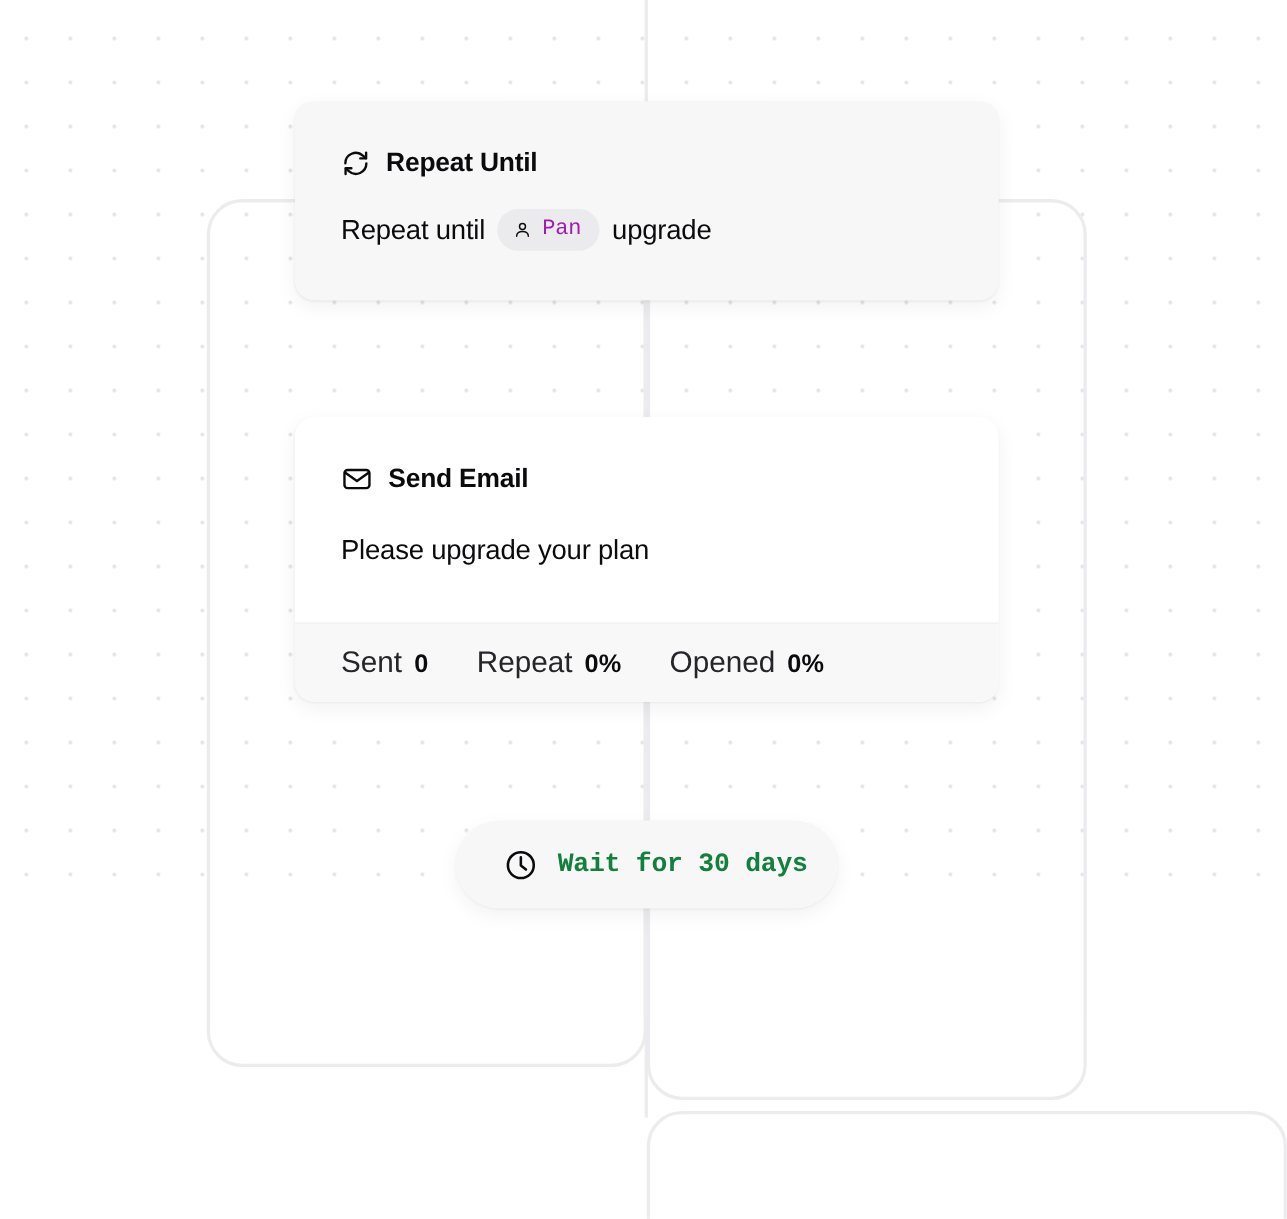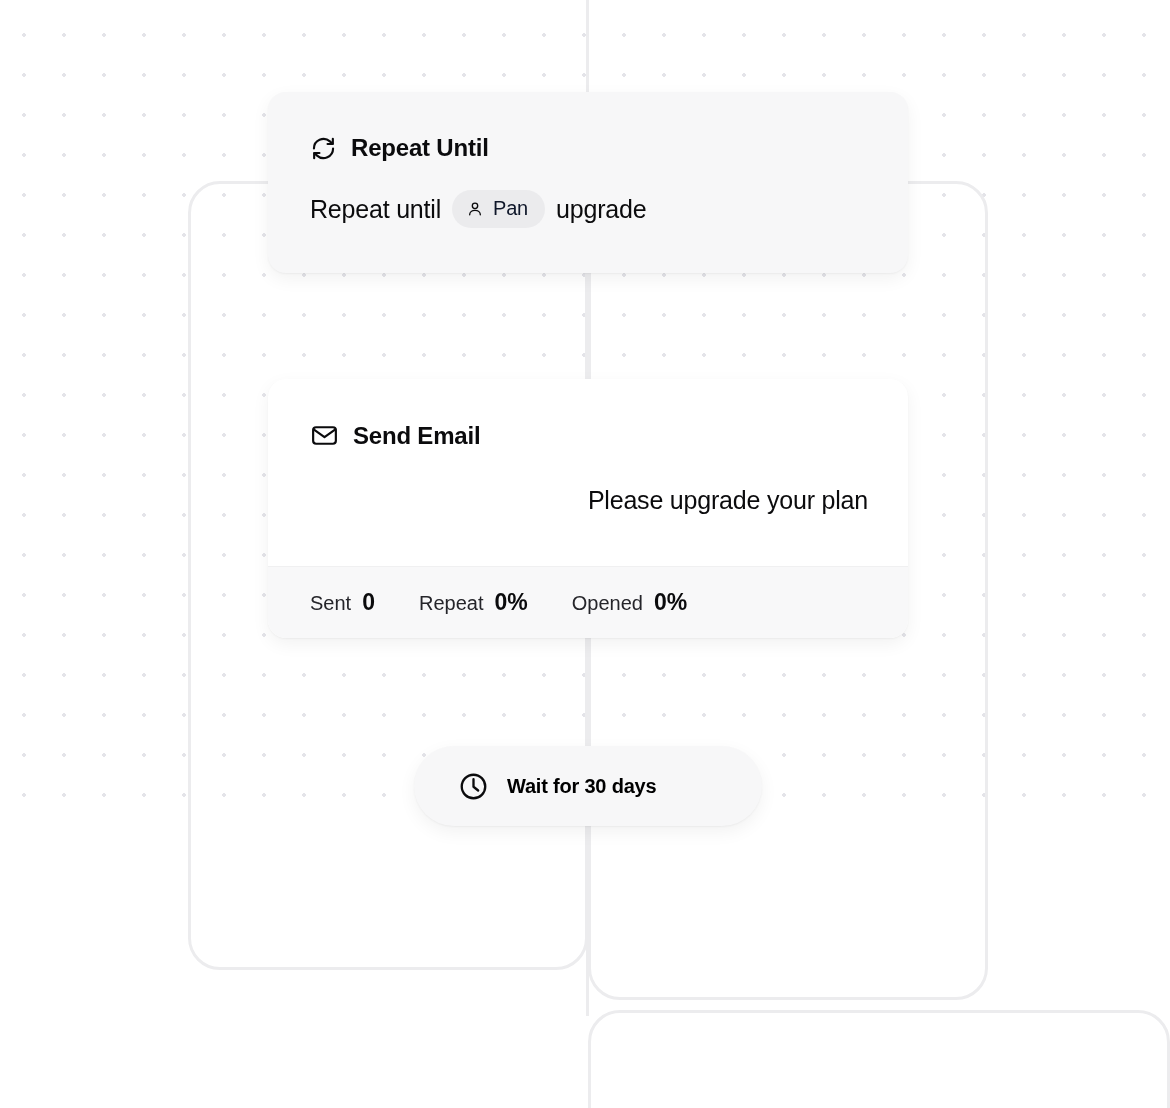--- a/index.html
+++ b/index.html
@@ -102,36 +102,37 @@
   }
 
   .pill {
     display: inline-flex;
     align-items: center;
     gap: 9px;
     background: #ebebed;
     border-radius: 999px;
     padding: 7px 17px 8px 14px;
     font-size: 20px;
-    color: #0f172a;
+    color: #a21caf;
+    font-family: Liberation Mono, monospace;
   }
 
   .pill.value { padding: 7px 18px 8px 18px; }
 
   
   #node-email {
     left: 268px;
     top: 379px;
     width: 640px;
     height: 259px;
     background: #ffffff;
     overflow: hidden;
   }
 
-  #email-body { padding: 42px 40px 0 42px; text-align: right; }
+  #email-body { padding: 42px 40px 0 42px; }
 
   #email-subject {
     margin-top: 36px;
     font-size: 25px;
     color: #0b0b0d;
     letter-spacing: -0.2px;
   }
 
   #email-stats {
     position: absolute;
@@ -141,42 +142,43 @@
     height: 72px;
     background: #f8f8f9;
     border-top: 1px solid #f0f0f1;
     display: flex;
     align-items: center;
     gap: 44px;
     padding-left: 42px;
   }
 
   .stat { display: flex; align-items: baseline; gap: 11px; }
-  .stat-label { font-size: 20px; color: #25252a; }
+  .stat-label { font-size: 27px; color: #25252a; }
   .stat-value { font-size: 23px; font-weight: bold; color: #0b0b0d; }
 
   
   #node-wait {
     left: 414px;
     top: 746px;
     width: 348px;
     height: 80px;
     background: #f7f7f8;
     border-radius: 999px;
     display: flex;
     align-items: center;
     gap: 18px;
     padding-left: 44px;
   }
 
   #wait-label {
-    font-size: 20px;
+    font-size: 24px;
     font-weight: bold;
-    color: #000000;
-    letter-spacing: -0.2px;
+    color: #15803d;
+    letter-spacing: -0.2px;
+    font-family: Liberation Mono, monospace;
   }
 </style>
 </head>
 <body>
 
 <div id="canvas">
 
   <div class="loop-frame" id="loop-outer"></div>
   <div class="loop-frame" id="loop-inner"></div>
   <div class="loop-frame" id="loop-bottom"></div>

